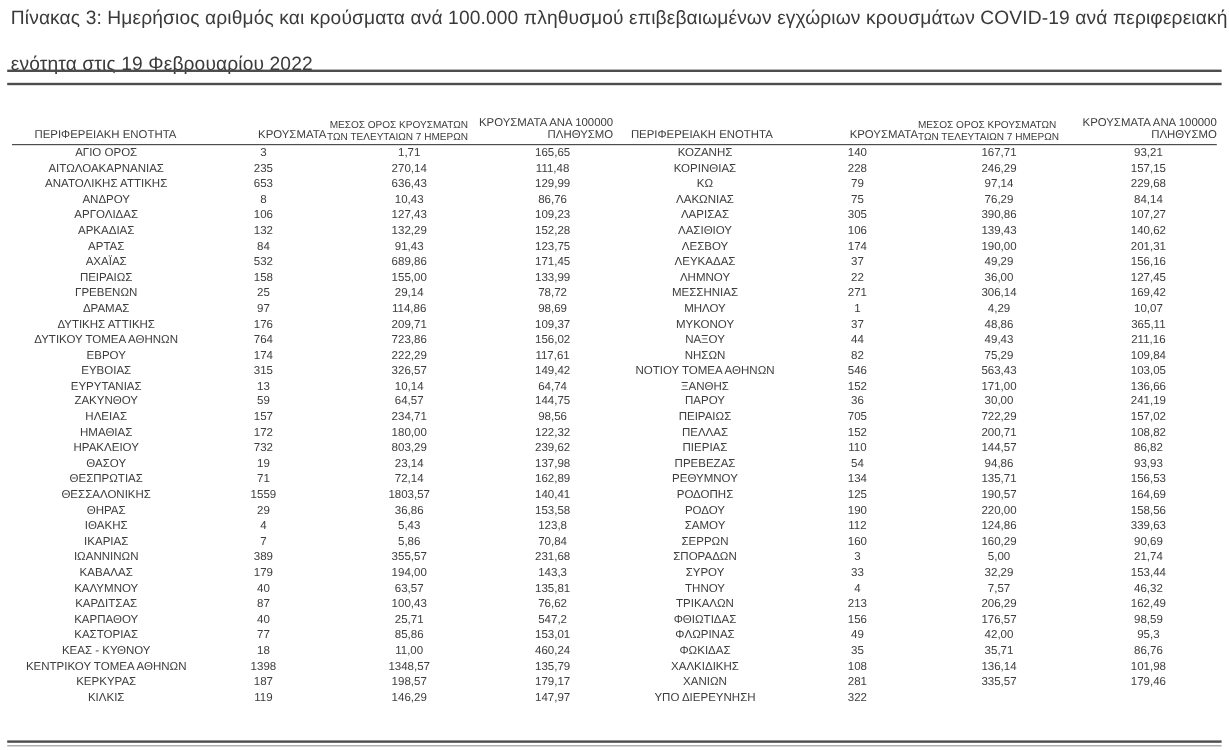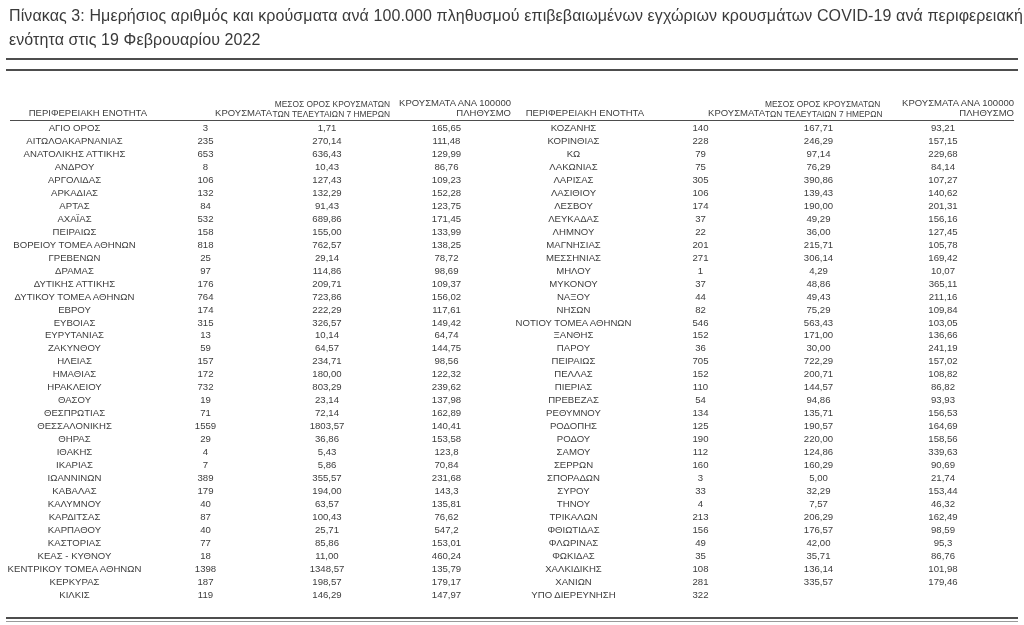--- a/index.html
+++ b/index.html
@@ -28,21 +28,21 @@
     color: #3a3a3a;
     letter-spacing: 0.1px;
   }
   .title-line.l1 {
     top: 7px;
     text-align: justify;
     text-align-last: justify;
     white-space: nowrap;
   }
   .title-line.l2 {
-    top: 31px;
+    top: 45px;
     white-space: nowrap;
   }
   .rule {
     position: absolute;
     left: 6px;
     right: 6px;
     height: 2px;
     background: #4d4d4d;
   }
   .rule.r1 { top: 58px; }
@@ -68,21 +68,21 @@
     line-height: 1.12;
     white-space: nowrap;
     color: #3d3d3d;
   }
   .hcell.small { font-size: 8.4px; }
   .hcell span { display: block; }
 
   .tbody {
     position: absolute;
     top: 121px;
-    left: 6px;
+    left: 20px;
     width: 1004px;
   }
   .trow {
     display: grid;
     grid-template-columns: 137px 125px 118px 121px 133px 121px 115px 134px;
     height: 12.97px;
     align-items: center;
   }
   .tcell {
     text-align: center;
@@ -210,30 +210,20 @@
         <div class="tcell">ΠΕΙΡΑΙΩΣ</div>
         <div class="tcell">158</div>
         <div class="tcell">155,00</div>
         <div class="tcell">133,99</div>
         <div class="tcell">ΛΗΜΝΟΥ</div>
         <div class="tcell">22</div>
         <div class="tcell">36,00</div>
         <div class="tcell">127,45</div>
       </div>
       <div class="trow">
-        <div class="tcell">ΒΟΡΕΙΟΥ ΤΟΜΕΑ ΑΘΗΝΩΝ</div>
-        <div class="tcell">818</div>
-        <div class="tcell">762,57</div>
-        <div class="tcell">138,25</div>
-        <div class="tcell">ΜΑΓΝΗΣΙΑΣ</div>
-        <div class="tcell">201</div>
-        <div class="tcell">215,71</div>
-        <div class="tcell">105,78</div>
-      </div>
-      <div class="trow">
         <div class="tcell">ΓΡΕΒΕΝΩΝ</div>
         <div class="tcell">25</div>
         <div class="tcell">29,14</div>
         <div class="tcell">78,72</div>
         <div class="tcell">ΜΕΣΣΗΝΙΑΣ</div>
         <div class="tcell">271</div>
         <div class="tcell">306,14</div>
         <div class="tcell">169,42</div>
       </div>
       <div class="trow">

